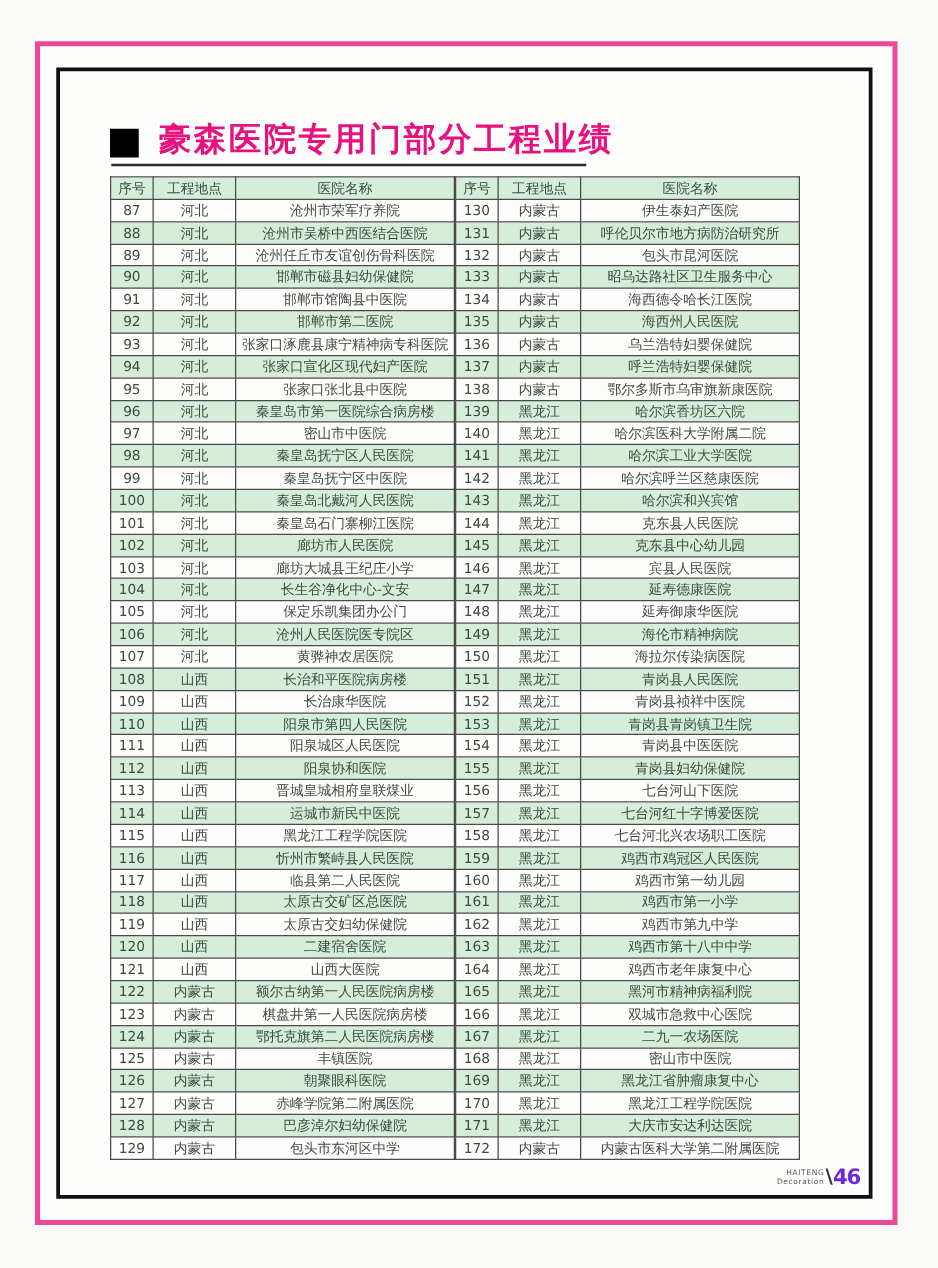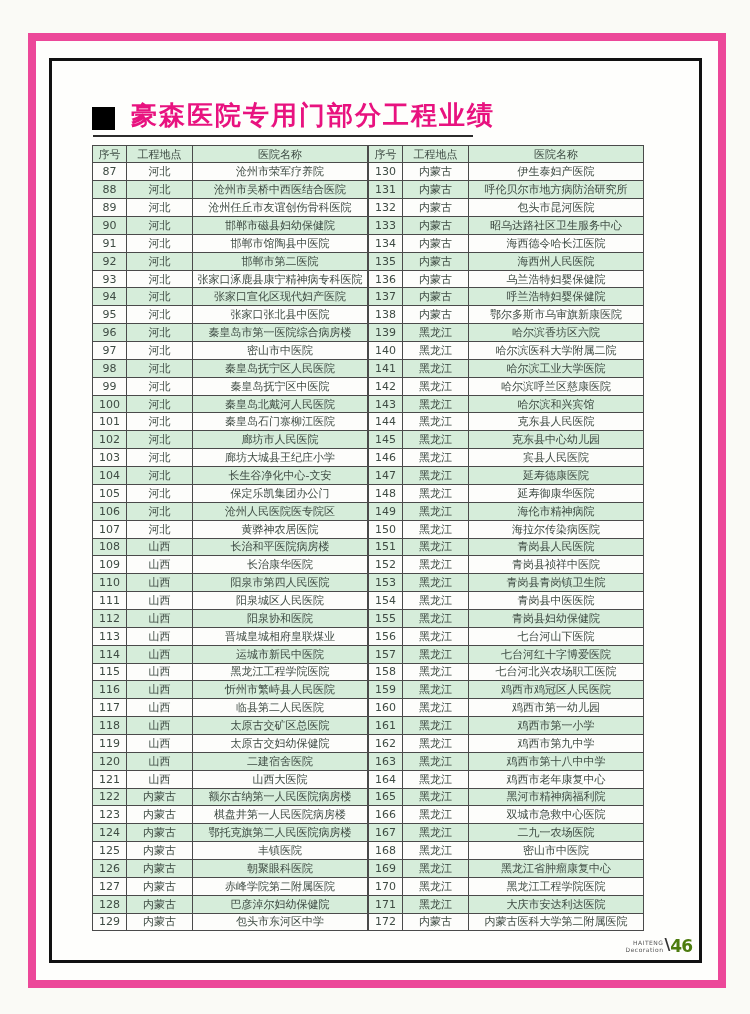--- a/index.html
+++ b/index.html
@@ -4,21 +4,21 @@
 <style>
   html,body{margin:0;padding:0;}
   body{
     width:750px;height:1014px;position:relative;
     background:#fafaf6;
     font-family:"DejaVu Sans","Liberation Sans",sans-serif;
     color:#3e4b43;
   }
   .outer-frame{
     position:absolute;left:28px;top:33px;width:682px;height:939px;
-    border:8px solid #ec4899;background:#fefefc;
+    border:4px solid #ec4899;background:#fefefc;
   }
   .inner-frame{
     position:absolute;left:13px;top:17px;width:647px;height:899px;
     border:3px solid #111;background:#fefefc;
   }
   
   .title-row{
     position:absolute;left:40px;top:34px;width:420px;height:40px;
     display:flex;align-items:center;
   }
@@ -30,21 +30,21 @@
     margin:0;font-size:26px;font-weight:bold;letter-spacing:2px;
     color:#e8127f;white-space:nowrap;
   }
   .title-underline{
     position:absolute;left:41px;top:74px;width:380px;height:0;
     border-bottom:2.5px solid #2b2b2b;
   }
   
   .tables-wrap{
     position:absolute;left:40px;top:84px;width:552px;height:786px;
-    display:flex;flex-direction:row;align-items:center;
+    display:flex;flex-direction:row;align-items:flex-start;
   }
   table{
     border-collapse:collapse;table-layout:fixed;height:786px;
     font-size:11px;color:#3e4b43;
   }
   table.left-tbl{width:275px;}
   table.right-tbl{width:277px;}
   th,td{
     border:1px solid #4a4a4a;
     text-align:center;vertical-align:middle;
@@ -65,21 +65,21 @@
     display:flex;align-items:center;
   }
   .footer .brand{
     display:flex;flex-direction:column;align-items:flex-end;
     font-size:6px;line-height:7px;color:#555;letter-spacing:0.5px;
   }
   .footer .slash{
     font-size:16px;color:#333;margin:0 0 2px 1px;font-weight:bold;
   }
   .footer .page-num{
-    font-size:17px;font-weight:bold;color:#4d7c0f;letter-spacing:-1px;
+    font-size:17px;font-weight:bold;color:#6d28d9;letter-spacing:-1px;
   }
 </style>
 </head>
 <body>
 
 <div class="outer-frame">
   <div class="inner-frame">
 
     <div class="title-row">
       <span class="bullet-square"></span>

